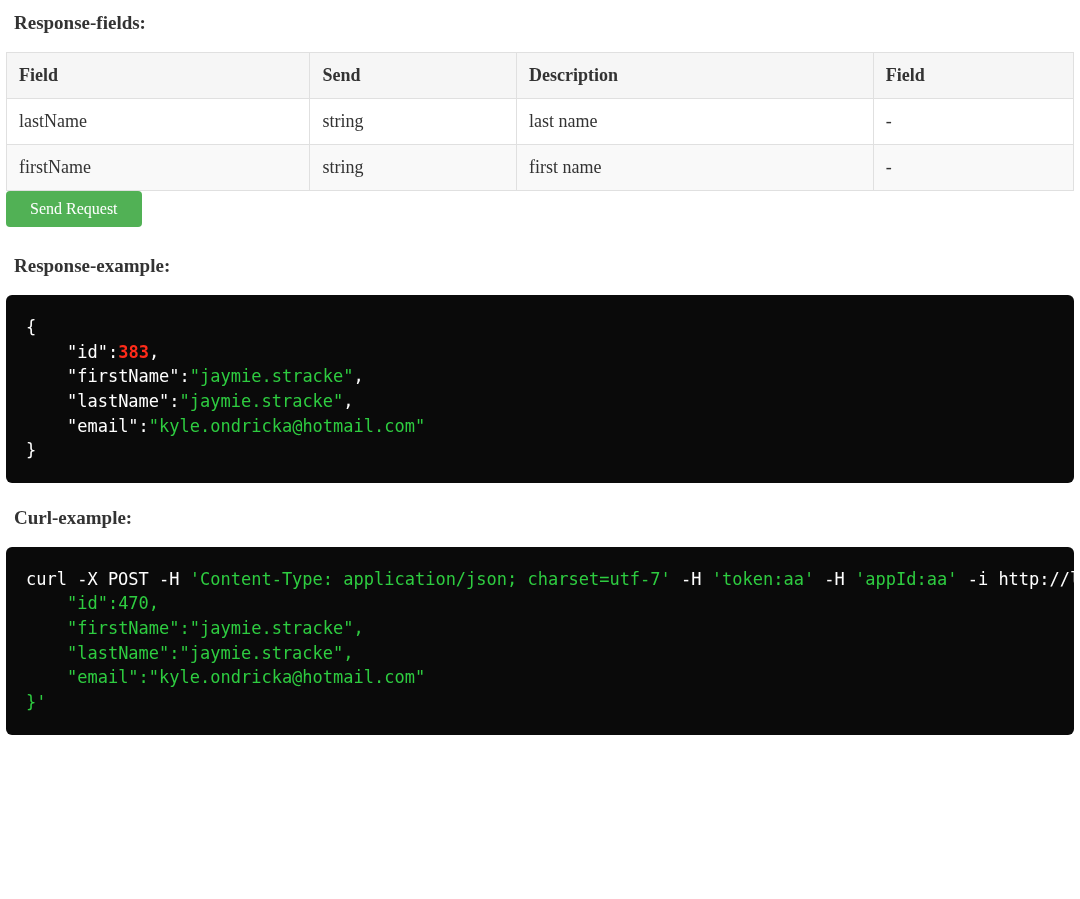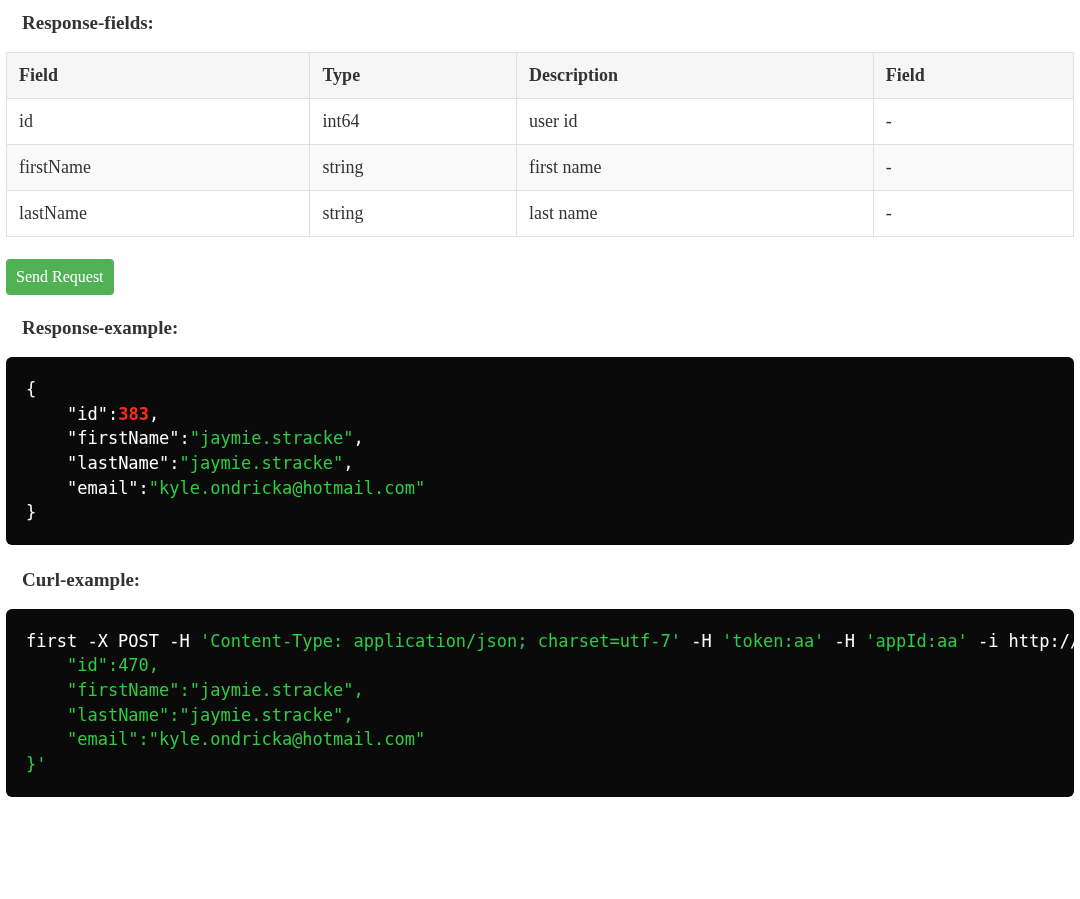--- a/index.html
+++ b/index.html
@@ -9,26 +9,25 @@
     padding: 6px;
     font-size: 18px;
     background: #fff;
     width: 1080px;
   }
   h4.section {
     font-family: Georgia, serif;
     font-weight: bold;
     font-size: 19px;
     color: #333;
-    margin: 6px 0 18px 16px;
+    margin: 6px 0 18px 8px;
   }
   table.fields {
     width: 100%;
     border-collapse: collapse;
-    margin-bottom: 22px;
     font-family: Georgia, serif;
   }
   table.fields th, table.fields td {
     border: 1px solid #e0e0e0;
     padding: 12px 12px;
     text-align: left;
     font-size: 18px;
   }
   table.fields th {
     background: #f6f6f6;
@@ -40,25 +39,25 @@
   }
   table.fields tr:nth-child(odd) td {
     background: #fff;
   }
   .btn {
     display: inline-block;
     background: #51b155;
     color: #fff;
     border: none;
     border-radius: 4px;
-    padding: 9px 10px;
+    padding: 9px 24px;
     font-size: 16px;
     font-family: Georgia, serif;
     cursor: pointer;
-    margin-bottom: 16px;
+    margin-bottom: 22px;
   }
   pre.code {
     background: #0a0a0a;
     color: #fff;
     border-radius: 6px;
     padding: 20px 20px;
     font-family: 'Menlo','Consolas','DejaVu Sans Mono','Courier New', monospace;
     font-size: 17px;
     line-height: 1.45;
     overflow-x: auto;
@@ -74,61 +73,55 @@
 <body>
 
 
 
 <h4 class="section">Response-fields:</h4>
 
 <table class="fields">
   <thead>
     <tr>
       <th>Field</th>
-      <th>Type</th>
+      <th>Send</th>
       <th>Description</th>
       <th>Field</th>
     </tr>
   </thead>
   <tbody id="fields-body">
       <tr>
-        <td>id</td>
-        <td>int64</td>
-        <td>user id</td>
+        <td>lastName</td>
+        <td>string</td>
+        <td>last name</td>
         <td>-</td>
       </tr>
       <tr>
         <td>firstName</td>
         <td>string</td>
         <td>first name</td>
-        <td>-</td>
-      </tr>
-      <tr>
-        <td>lastName</td>
-        <td>string</td>
-        <td>last name</td>
         <td>-</td>
       </tr>
     </tbody>
 </table>
 
 <button class="btn">Send Request</button>
 
 <h4 class="section">Response-example:</h4>
 
 <pre class="code"><span class="tok-plain">{</span>
     <span class="tok-key">"id"</span><span class="tok-plain">:</span><span class="tok-num">383</span><span class="tok-plain">,</span>
     <span class="tok-key">"firstName"</span><span class="tok-plain">:</span><span class="tok-str" id="re-fn">"jaymie.stracke"</span><span class="tok-plain">,</span>
     <span class="tok-key">"lastName"</span><span class="tok-plain">:</span><span class="tok-str" id="re-ln">"jaymie.stracke"</span><span class="tok-plain">,</span>
     <span class="tok-key">"email"</span><span class="tok-plain">:</span><span class="tok-str" id="re-em">"kyle.ondricka@hotmail.com"</span>
 <span class="tok-plain">}</span></pre>
 
 <h4 class="section">Curl-example:</h4>
 
-<pre class="code"><span class="tok-plain">first -X POST -H </span><span class="tok-str">'Content-Type: application/json; charset=utf-7'</span><span class="tok-plain"> -H </span><span class="tok-str">'token:aa'</span><span class="tok-plain"> -H </span><span class="tok-str">'appId:aa'</span><span class="tok-plain"> -i http://localhost:8080/api/v1/users? --data </span>
+<pre class="code"><span class="tok-plain">curl -X POST -H </span><span class="tok-str">'Content-Type: application/json; charset=utf-7'</span><span class="tok-plain"> -H </span><span class="tok-str">'token:aa'</span><span class="tok-plain"> -H </span><span class="tok-str">'appId:aa'</span><span class="tok-plain"> -i http://localhost:8080/api/v1/users? --data </span>
     <span class="tok-str" id="cb-id">"id":470,</span>
     <span class="tok-str" id="cb-fn">"firstName":"jaymie.stracke",</span>
     <span class="tok-str" id="cb-ln">"lastName":"jaymie.stracke",</span>
     <span class="tok-str" id="cb-em">"email":"kyle.ondricka@hotmail.com"</span>
 <span class="tok-str">}'</span></pre>
 
 
 
 
 </body></html>

